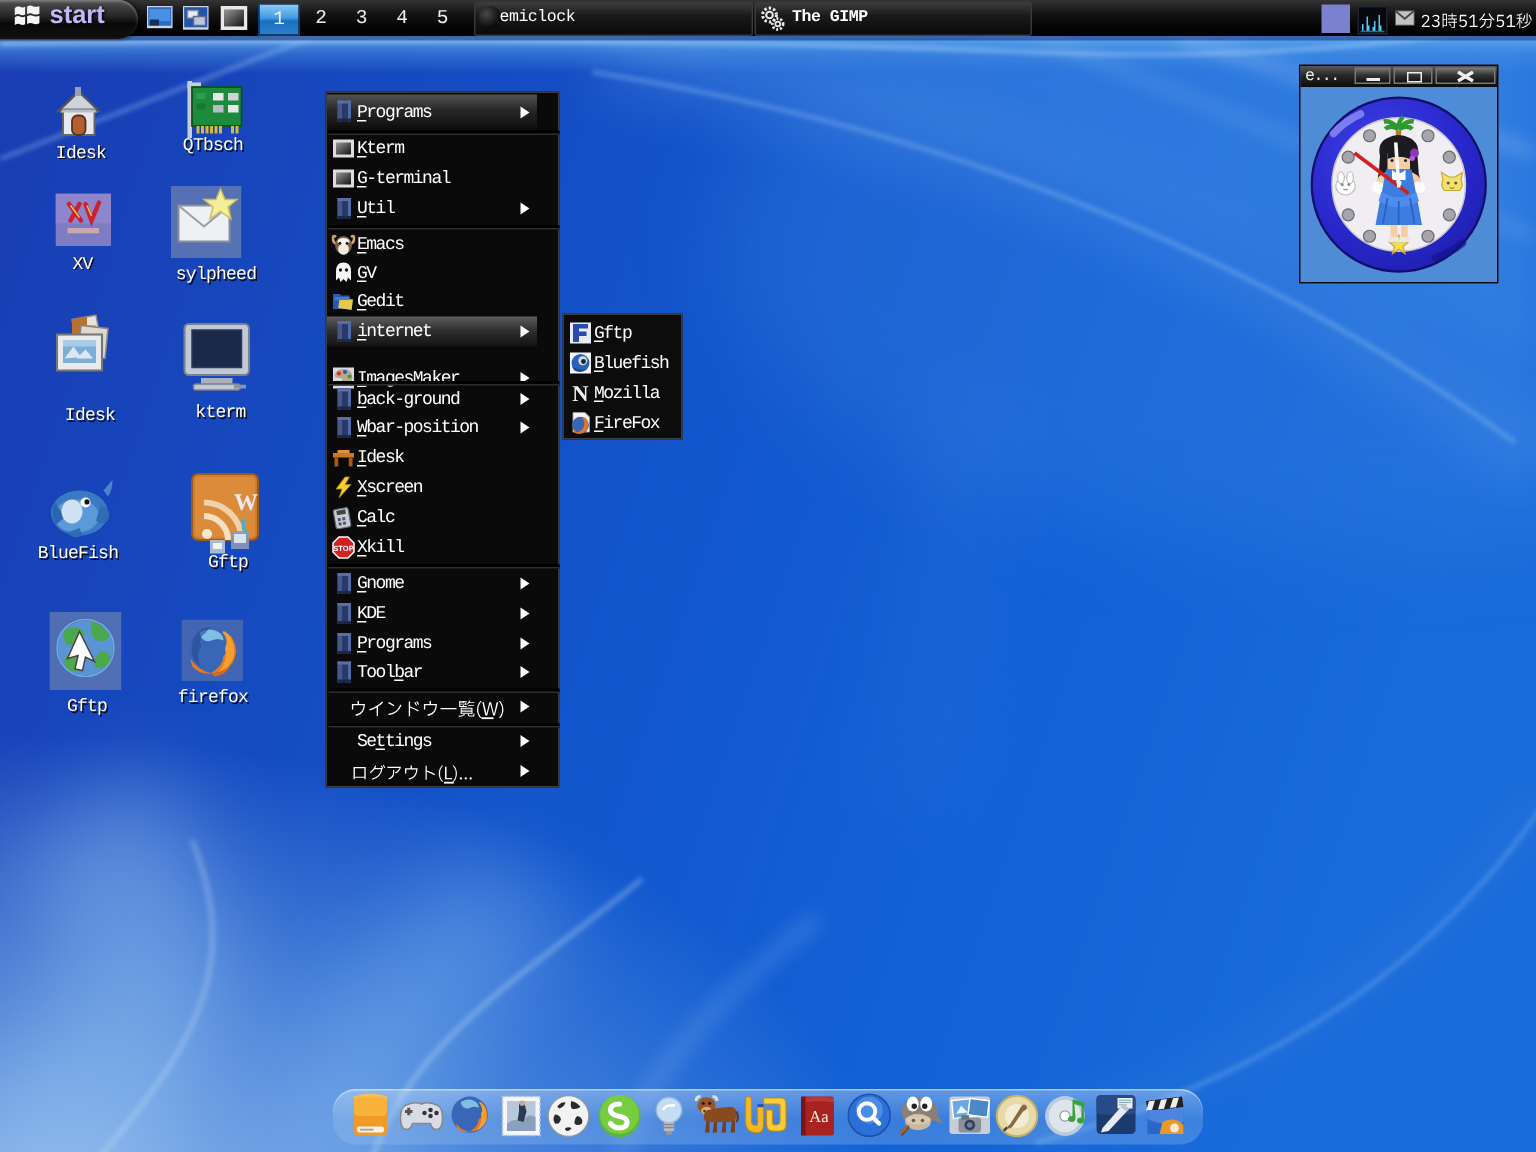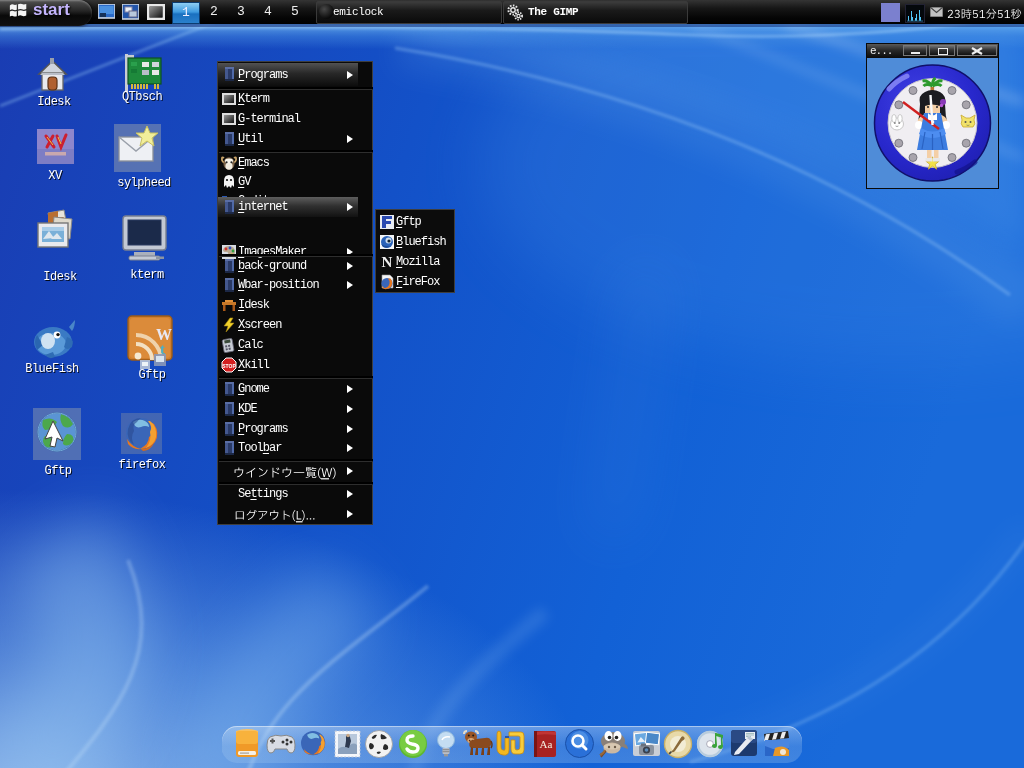--- a/index.html
+++ b/index.html
@@ -323,21 +323,21 @@
     </div>
 <div class="mrow" style="top:129px">
       <svg class="mi" viewBox="0 0 16 16">
         <rect x="1" y="4" width="11" height="9" fill="#2a57b0"></rect>
         <rect x="1" y="3" width="5" height="3" fill="#2a57b0"></rect>
         <rect x="5" y="6" width="9" height="7" fill="#e8c84a" transform="rotate(8 9 9)"></rect>
         <rect x="2" y="5" width="10" height="2" fill="#4a77d0"></rect>
       </svg>
       <div class="txt"><span class="u">G</span>edit</div>
     </div>
-<div class="mrow" style="top:135px;background:linear-gradient(#5e5e5e,#303030 45%,#121212);text-align:center;">
+<div class="mrow" style="top:149px;background:linear-gradient(#5e5e5e,#303030 45%,#121212);text-align:center;">
       <svg class="mi">
         <use href="#fold" width="16" height="16"></use>
       </svg>
       <div class="txt"><span class="u">i</span>nternet</div>
       <div class="arr"></div>
     </div>
 <div class="mrow" style="top:180px">
       <svg class="mi" viewBox="0 0 16 16">
         <rect x="1" y="1" width="14" height="14" fill="#d8dce2"></rect>
         <path d="M8,2 Q14,2 14,8 Q14,13 8,13 Q6,13 7,10 Q8,8 5,8 Q2,8 2,6 Q3,2 8,2Z" fill="#b8a890"></path>

